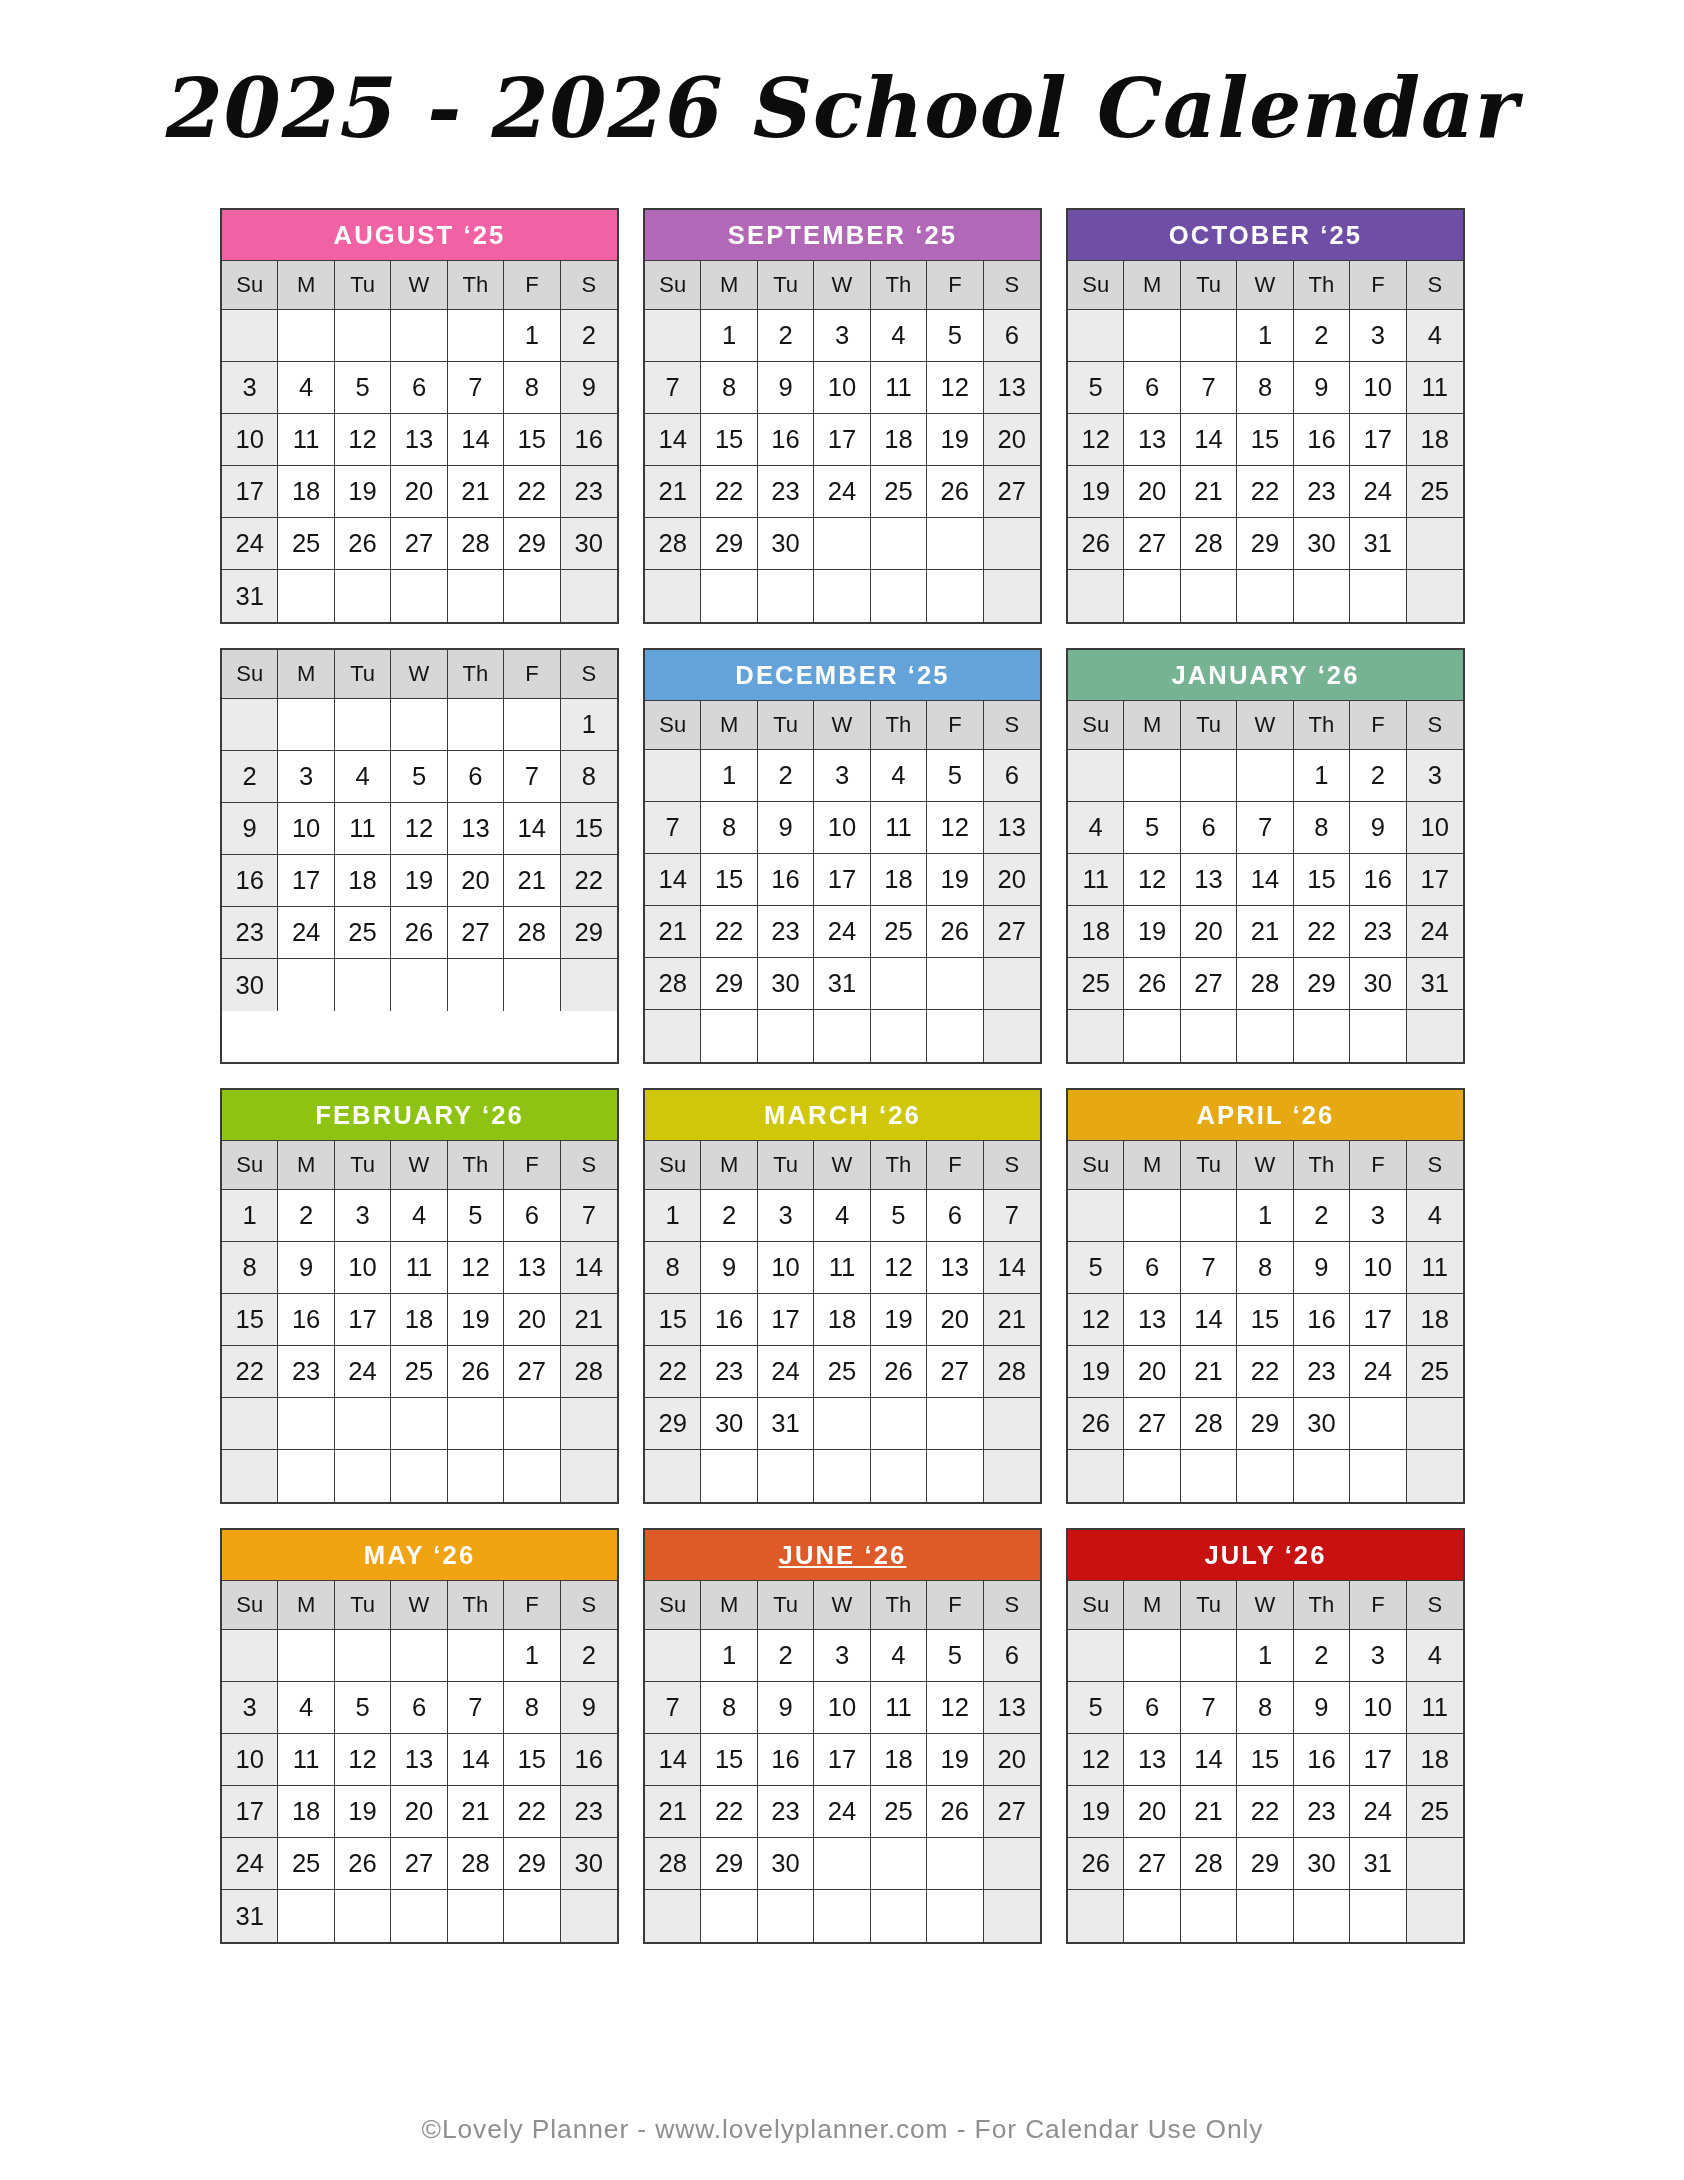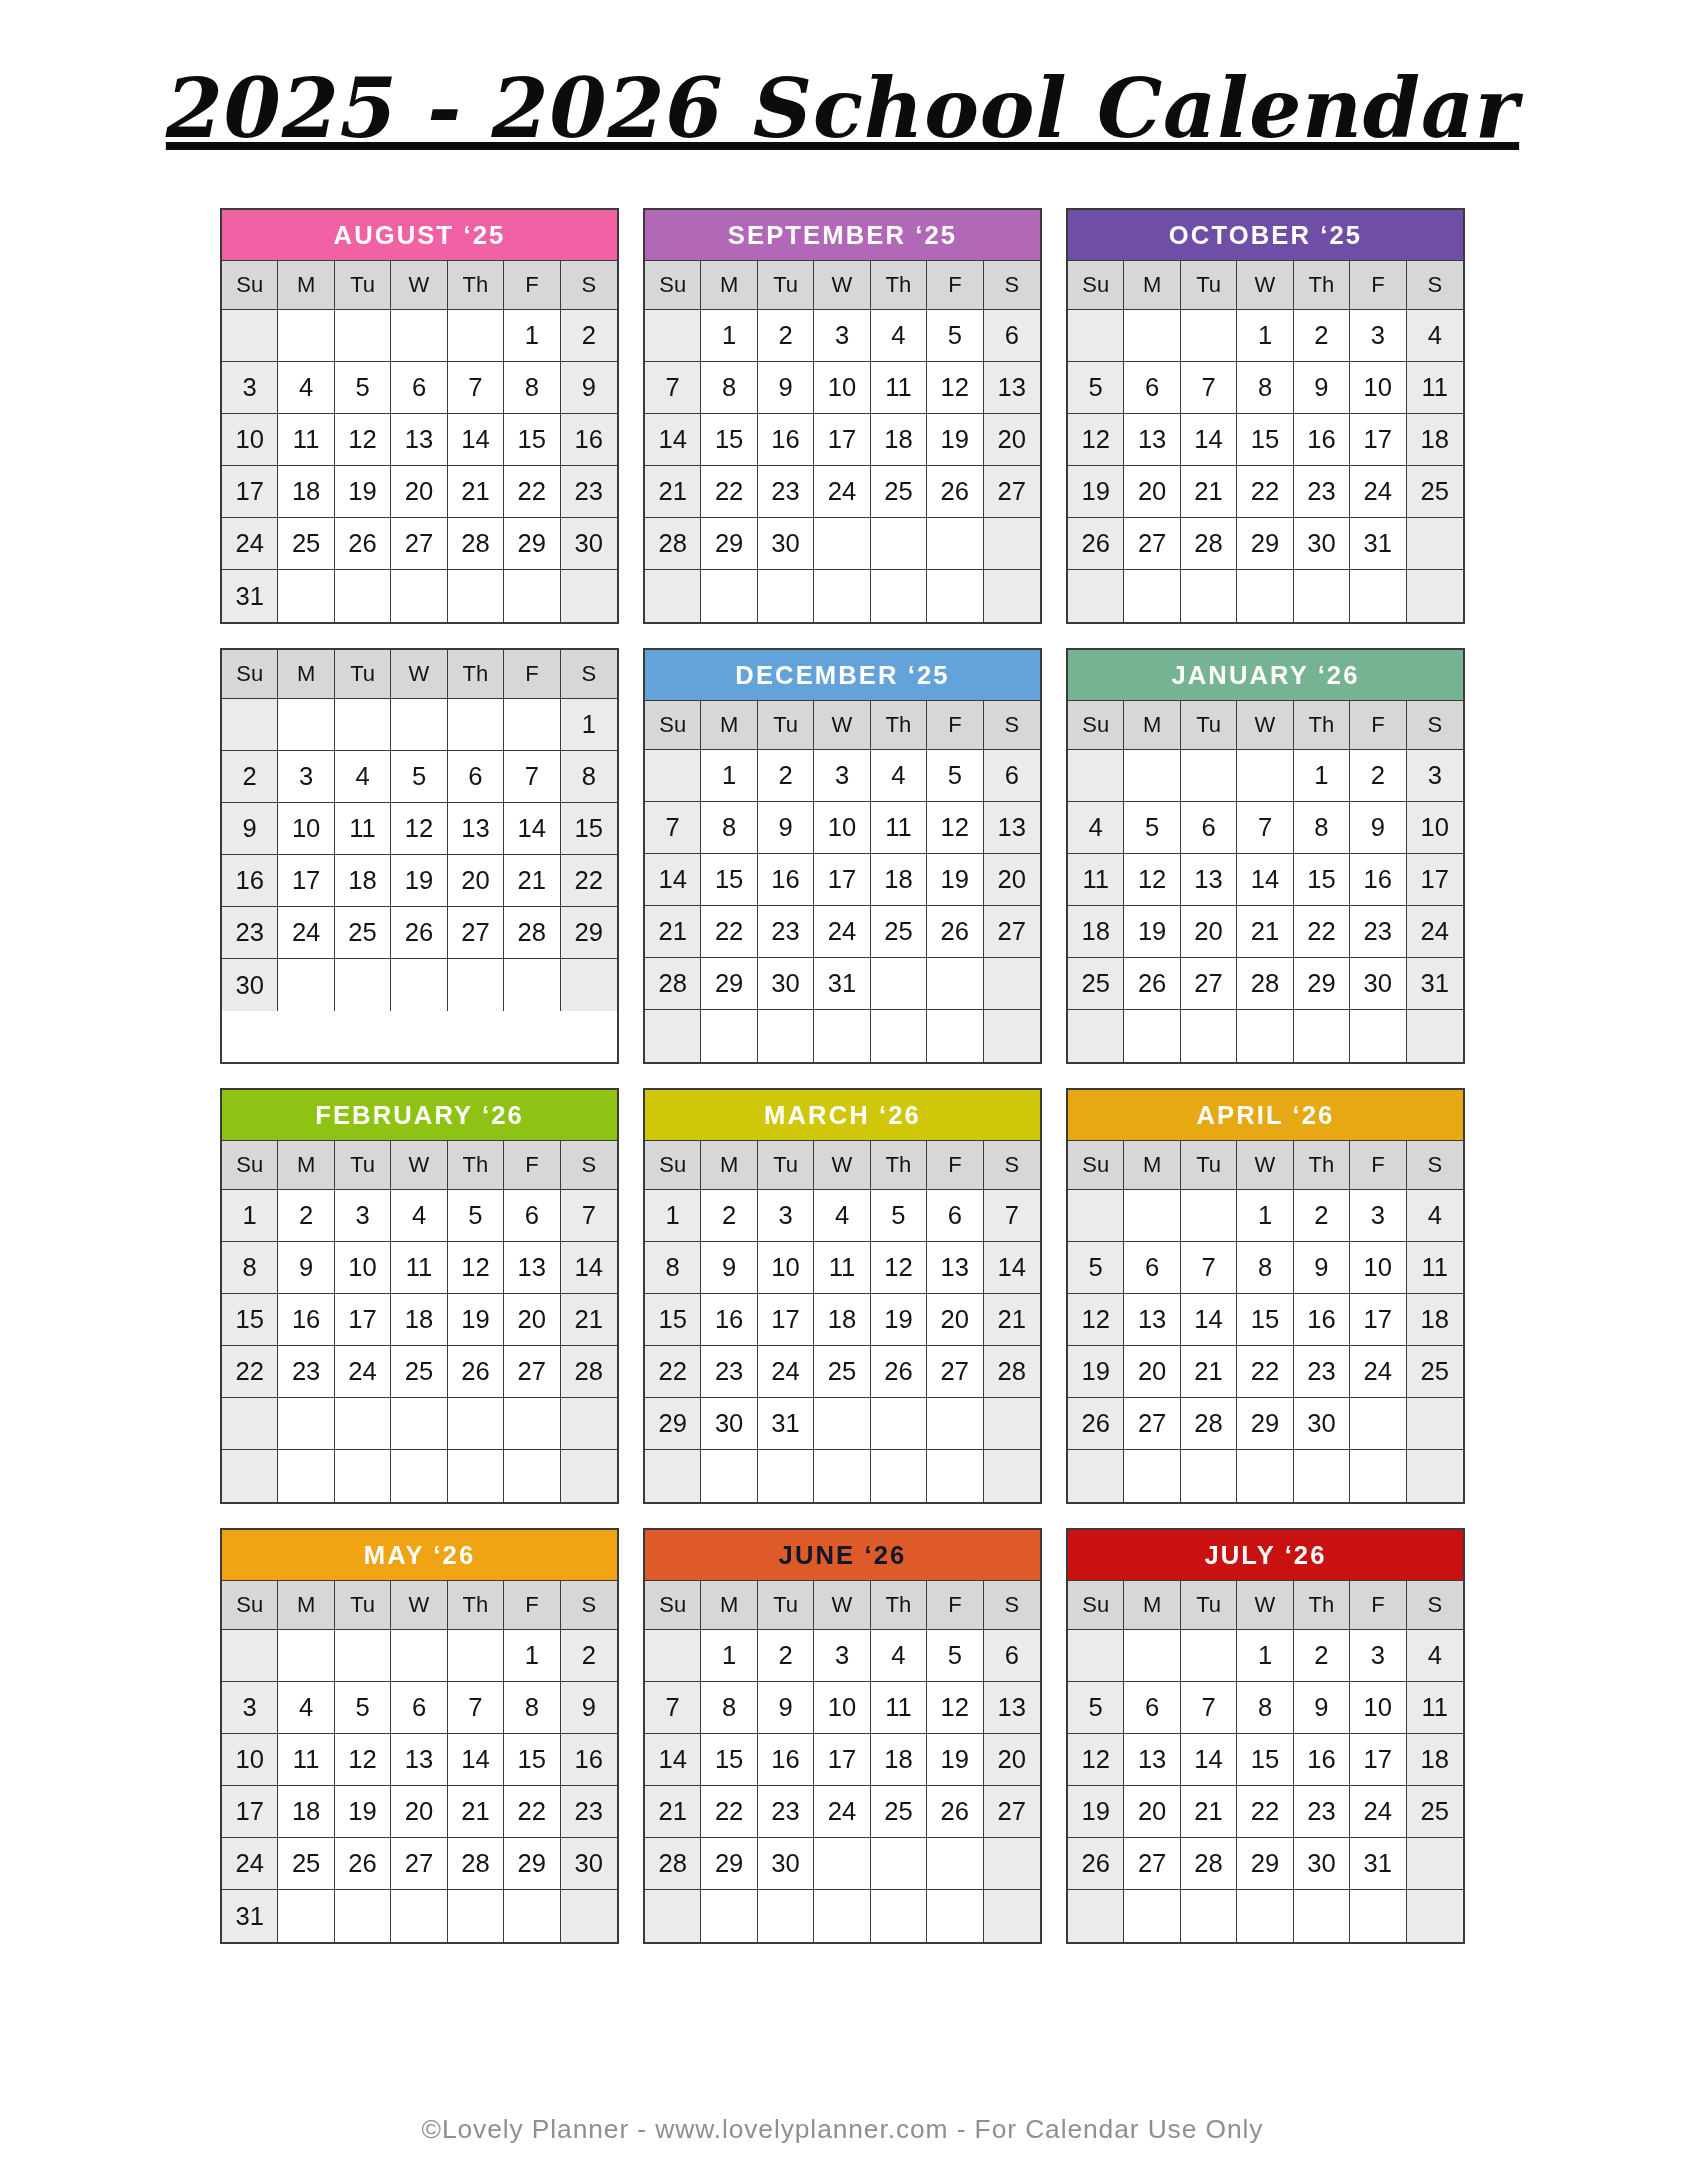--- a/index.html
+++ b/index.html
@@ -4,21 +4,21 @@
 <style>
   html,body{margin:0;padding:0;}
   body{
     width:1685px;height:2181px;background:#ffffff;overflow:hidden;
     font-family:"Liberation Sans", sans-serif;
   }
   .page{width:100%;height:100%;display:flex;flex-direction:column;align-items:center;}
   .title{
     margin-top:41px;height:133px;display:flex;align-items:center;justify-content:center;
     font-family:"DejaVu Serif", serif;font-style:italic;font-weight:700;
-    font-size:82px;color:#0c0c0c;letter-spacing:0.9px;white-space:nowrap;text-decoration:underline;
+    font-size:82px;color:#0c0c0c;letter-spacing:0.9px;white-space:nowrap;
   }
   .calendar-grid{
     margin-top:34px;
     display:grid;
     grid-template-columns:repeat(3,399px);
     column-gap:31px;
     row-gap:49px;
     gap:24px;
   }
   .month{border:2.6px solid #3a3a3a;background:#ffffff;}
@@ -585,21 +585,21 @@
           <div class="c we">31</div>
           <div class="c"></div>
           <div class="c"></div>
           <div class="c"></div>
           <div class="c"></div>
           <div class="c"></div>
           <div class="c we"></div>
         </div>
       </div>
       <div class="month" style="border-color: rgb(58, 58, 58);">
-        <div class="month-header" style="background: rgb(222, 90, 40); color: #0f172a;">JUNE ‘26</div>
+        <div class="month-header" style="background: rgb(222, 90, 40); color: #ffffff; text-decoration: underline;">JUNE ‘26</div>
         <div class="month-grid">
           <div class="c wd">Su</div>
           <div class="c wd">M</div>
           <div class="c wd">Tu</div>
           <div class="c wd">W</div>
           <div class="c wd">Th</div>
           <div class="c wd">F</div>
           <div class="c wd">S</div>
           <div class="c we"></div>
           <div class="c">1</div>

